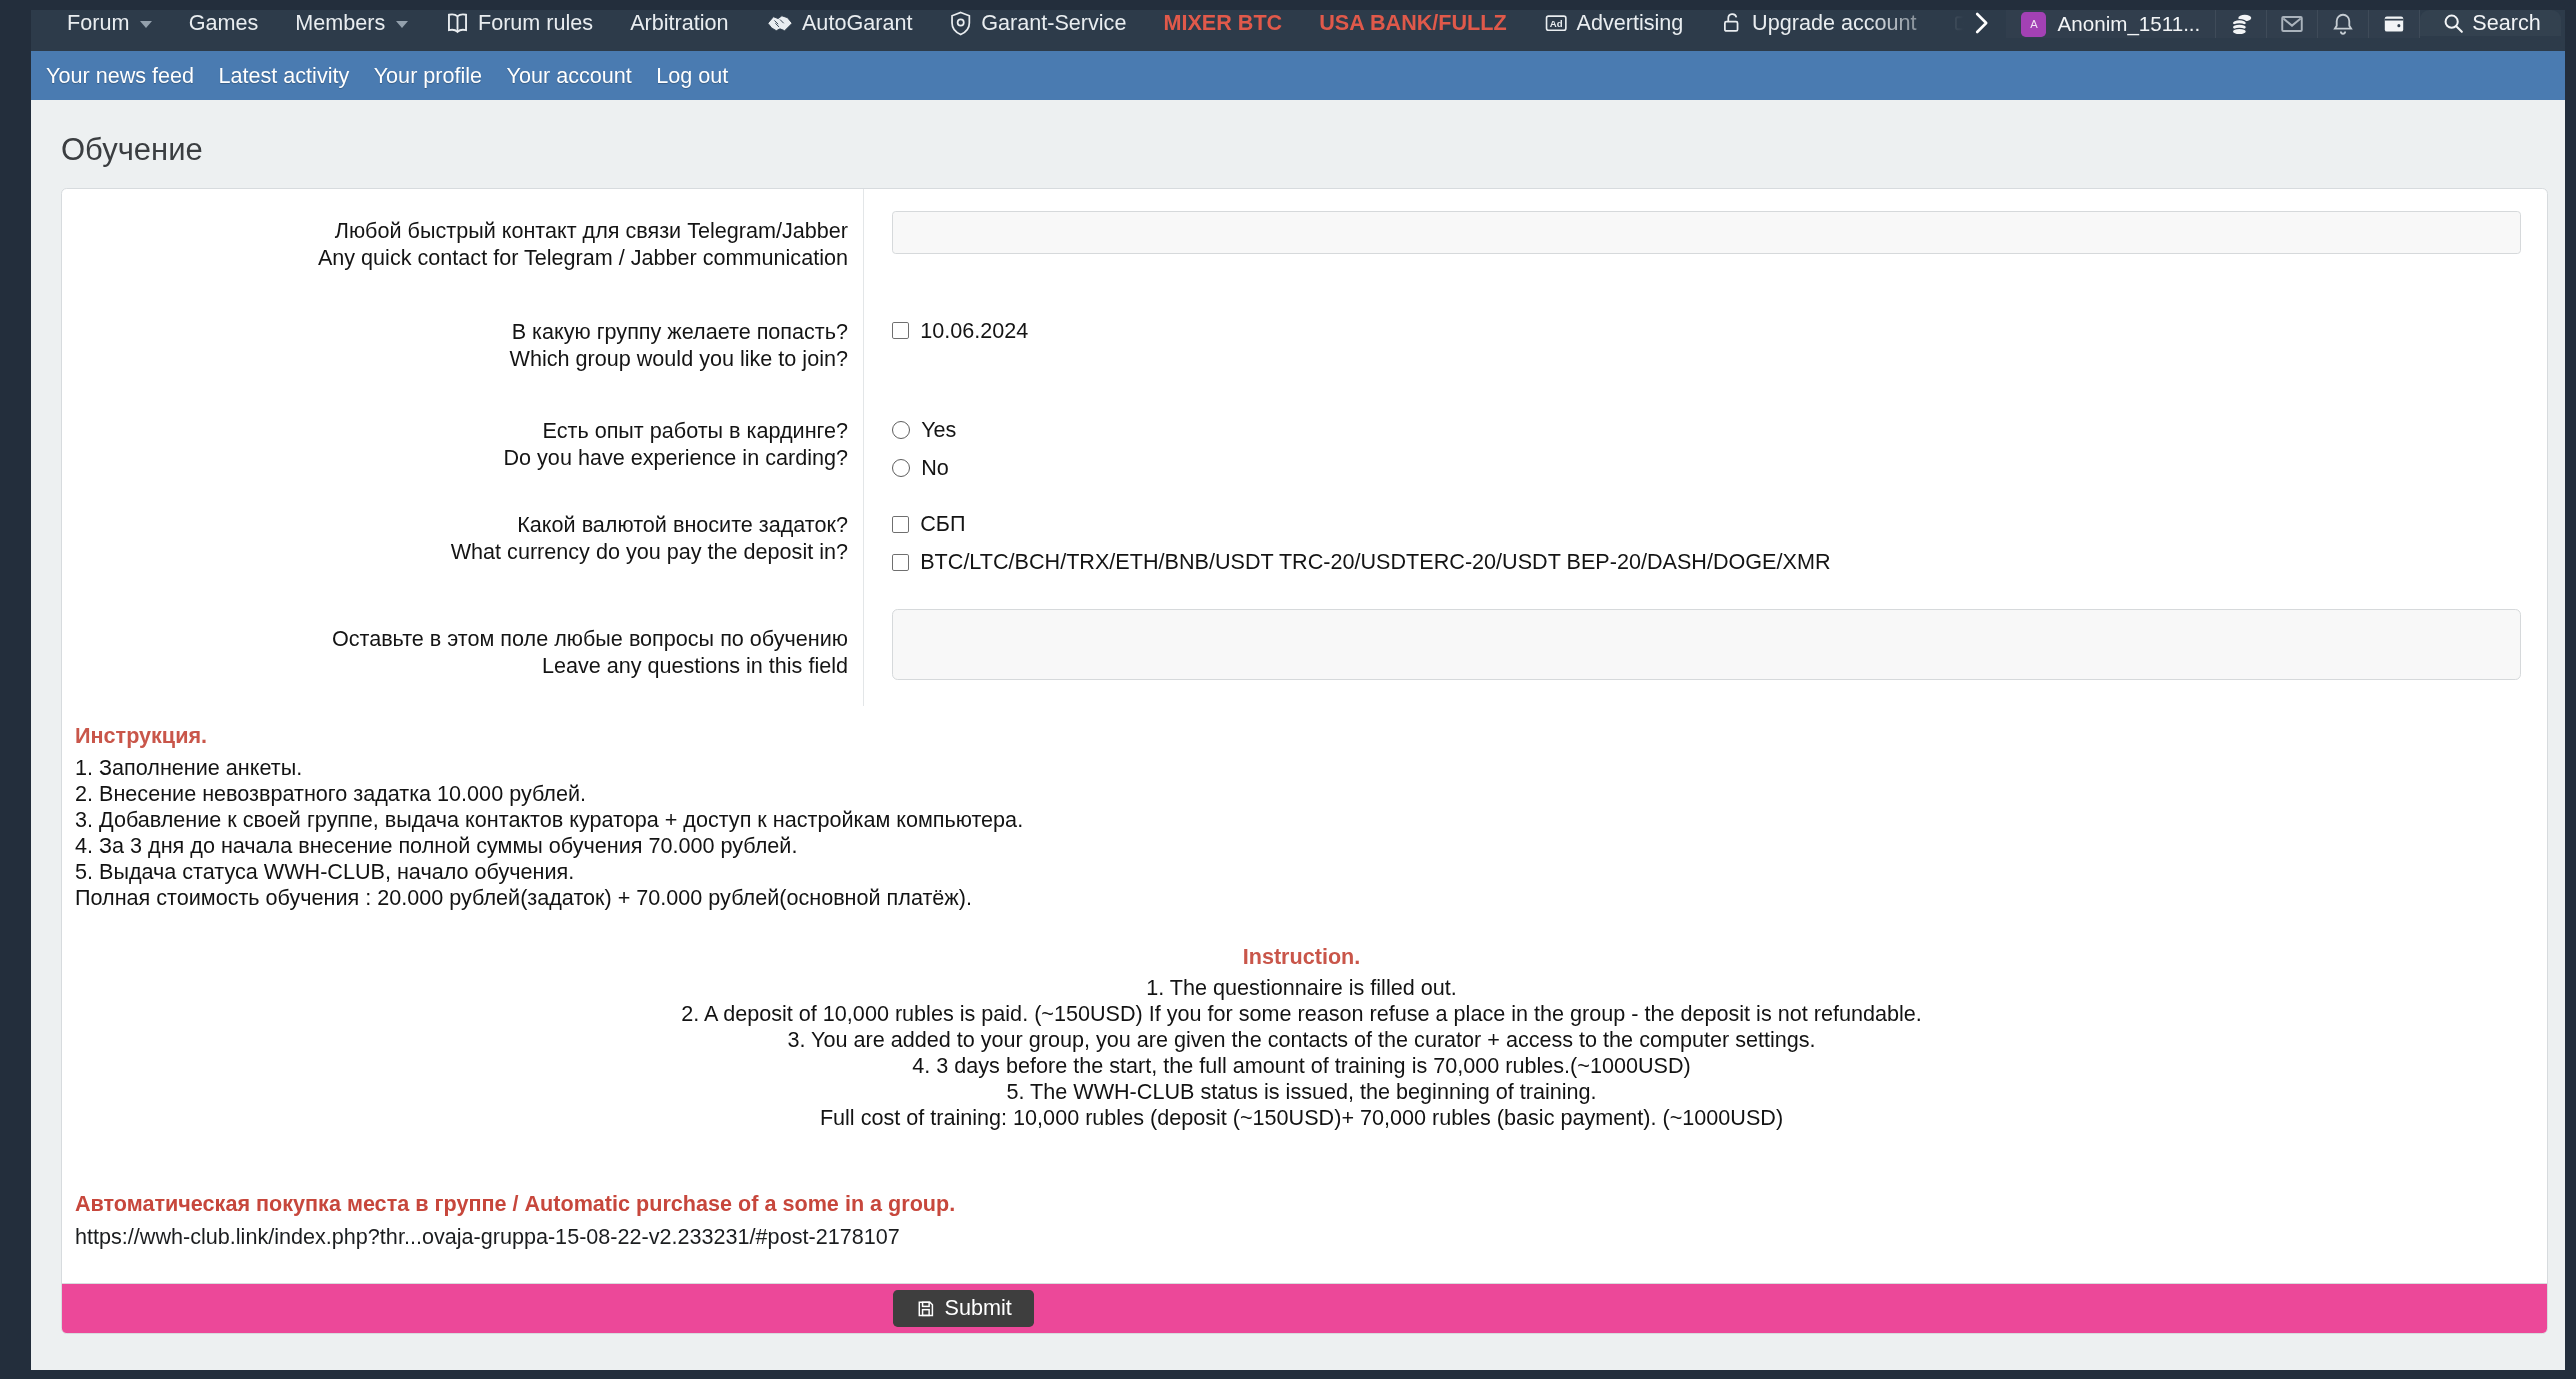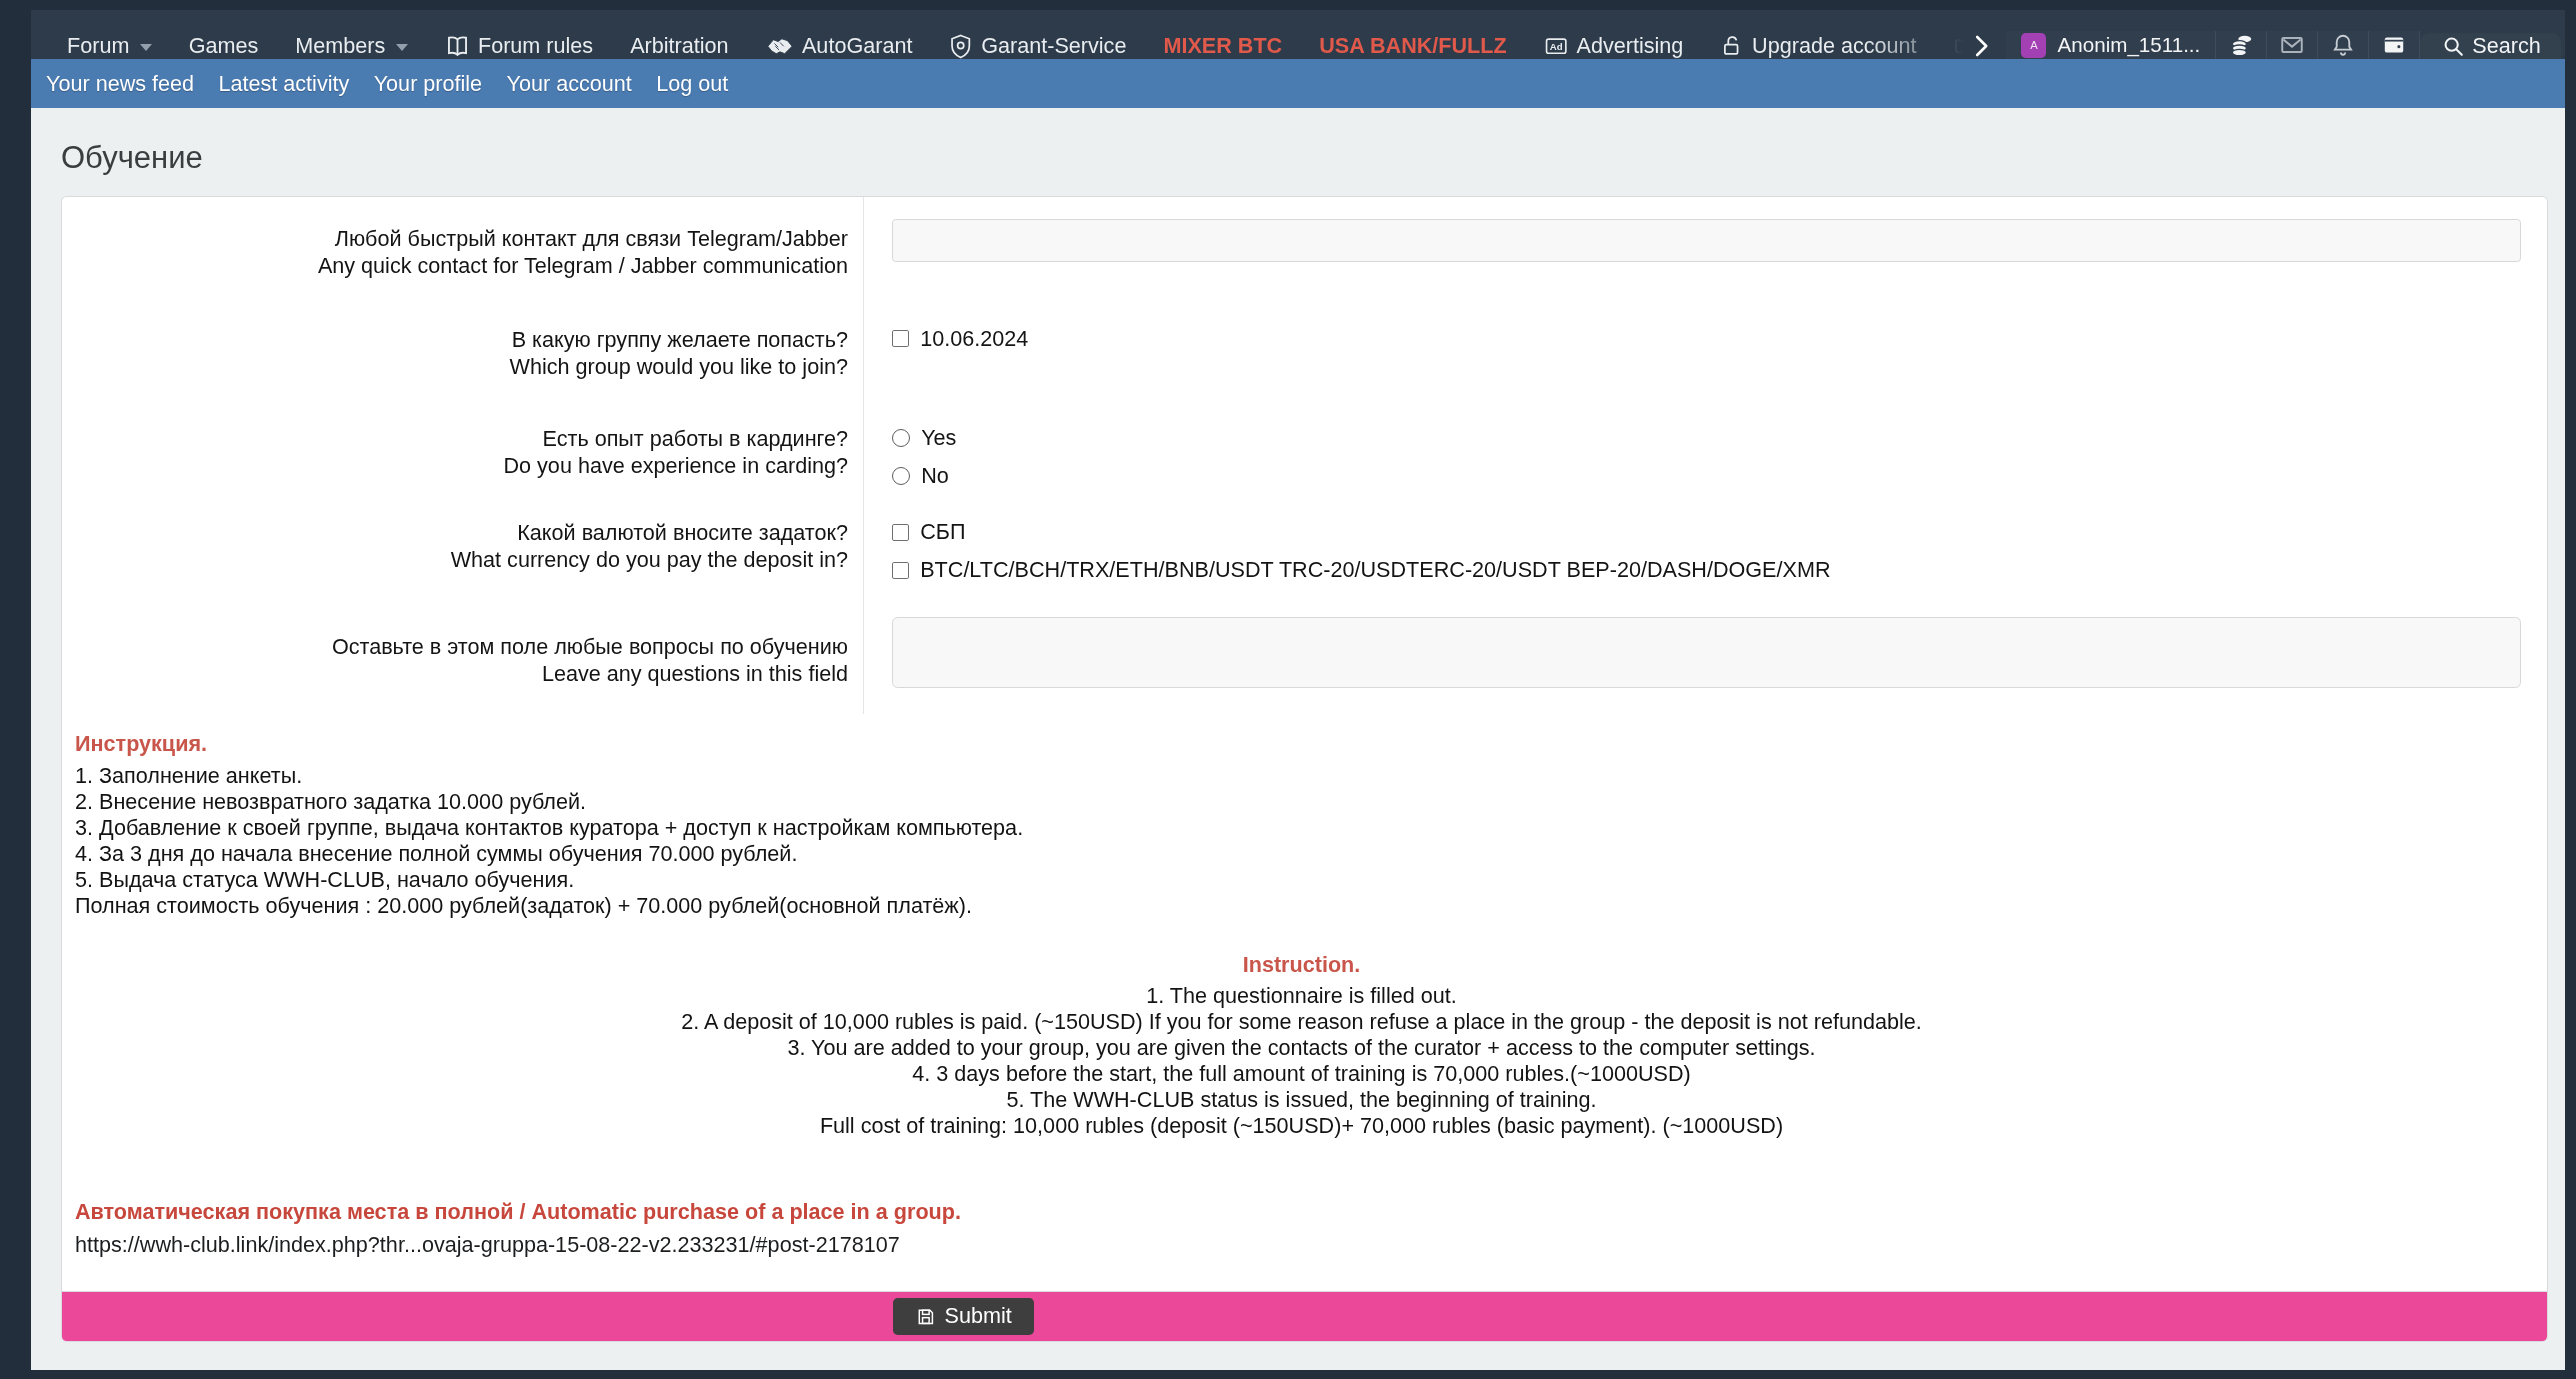--- a/index.html
+++ b/index.html
@@ -7,21 +7,21 @@
   body{
     font-family:"Liberation Sans","DejaVu Sans",sans-serif;
     background:#232e3c;
     overflow:hidden;
   }
   .screen{ width:2576px; height:1380px; background:#232e3c; padding:10.3px 11.2px 9.4px 31px; }
   .page{ width:2534px; height:1360px; background:#edf0f1; display:flex; flex-direction:column; overflow:hidden; }
 
   
   .topnav{
-    height:49px; background:#2d3b4a; display:flex; align-items:flex-end; flex:0 0 auto;
+    height:41px; background:#2d3b4a; display:flex; align-items:flex-start; flex:0 0 auto;
     color:#e9edf0;
   }
   .nav-scroll{ flex:1 1 auto; display:flex; align-items:center; gap:37px; padding-left:36px; overflow:hidden; position:relative; white-space:nowrap; }
   .nav-item{ display:flex; align-items:center; gap:8.4px; font-size:21.6px; color:#e9edf0; cursor:pointer; flex:0 0 auto; }
   .nav-item.red{ color:#e0594a; font-weight:700; }
   .caret{ width:0; height:0; border-left:6.6px solid transparent; border-right:6.6px solid transparent; border-top:7.5px solid #93a0ac; margin-left:1.9px; margin-top:2.8px; }
   .nav-fade{ position:absolute; right:0; top:0; bottom:0; width:141px; background:linear-gradient(to right, rgba(45,59,74,0), #2d3b4a 70%); }
   .nav-more{ position:absolute; right:13px; top:0; bottom:0; display:flex; align-items:center; }
   .icon{ display:inline-flex; align-items:center; justify-content:center; }
 
@@ -341,21 +341,21 @@
           <div class="block-en">
             <div class="ins-title">Instruction.</div>
             <div>1. The questionnaire is filled out.</div>
             <div>2. A deposit of 10,000 rubles is paid. (~150USD) If you for some reason refuse a place in the group - the deposit is not refundable.</div>
             <div>3. You are added to your group, you are given the contacts of the curator + access to the computer settings.</div>
             <div>4. 3 days before the start, the full amount of training is 70,000 rubles.(~1000USD)</div>
             <div>5. The WWH-CLUB status is issued, the beginning of training.</div>
             <div>Full cost of training: 10,000 rubles (deposit (~150USD)+ 70,000 rubles (basic payment). (~1000USD)</div>
           </div>
 
-          <div class="purchase-title">Автоматическая покупка места в полной / Automatic purchase of a place in a group.</div>
+          <div class="purchase-title">Автоматическая покупка места в группе / Automatic purchase of a some in a group.</div>
           <div class="purchase-link">https://wwh-club.link/index.php?thr...ovaja-gruppa-15-08-22-v2.233231/#post-2178107</div>
         </div>
 
         <div class="card-footer">
           <button class="submit-btn">
             <span class="icon">
               <svg width="19.7" height="19.7" viewBox="0 0 24 24" fill="none" stroke="#ffffff" stroke-width="1.8">
                 <path d="M4 4h13l3 3v13H4z"></path>
                 <rect x="8" y="4" width="8" height="5"></rect>
                 <rect x="8" y="13" width="8" height="7"></rect>

